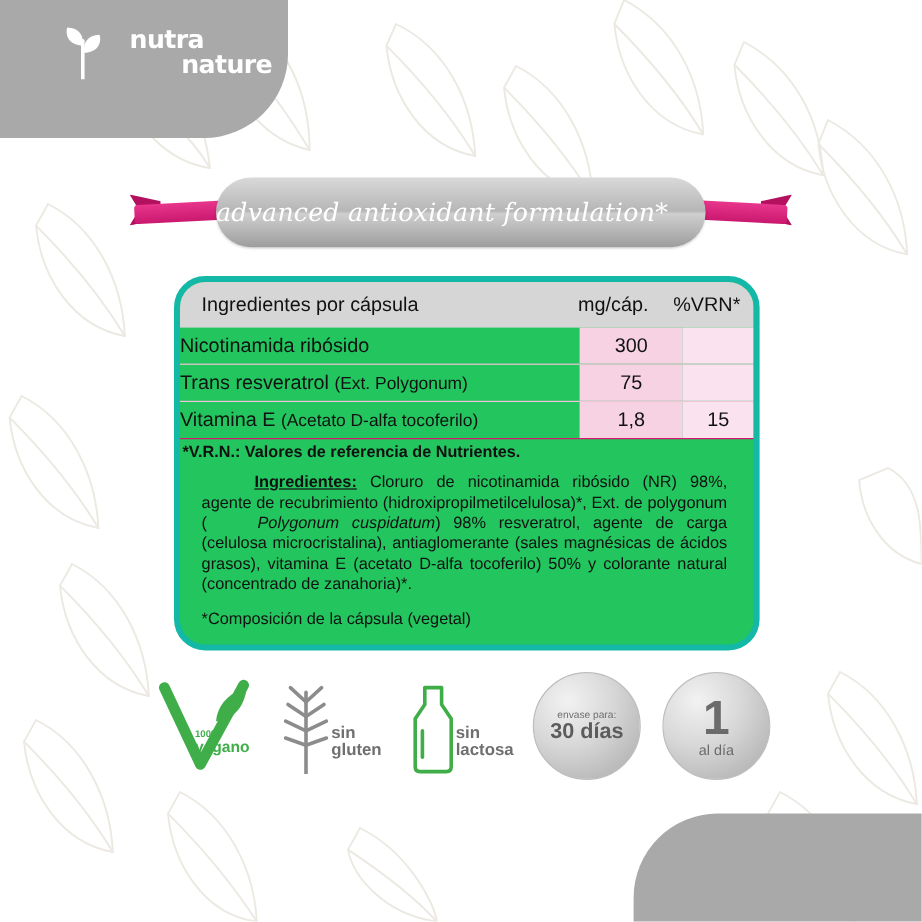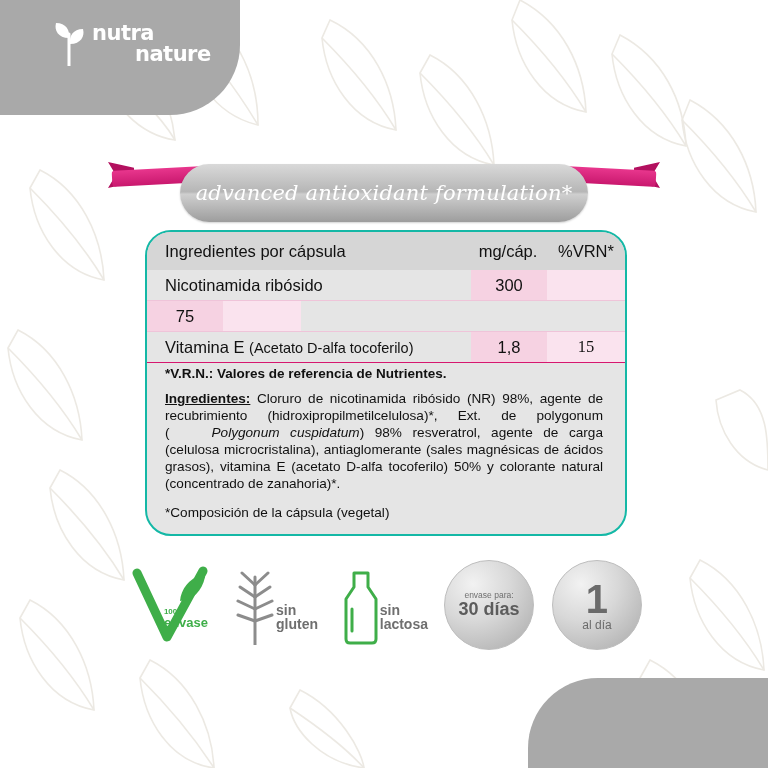--- a/index.html
+++ b/index.html
@@ -46,21 +46,21 @@
   }
 
   
   .logo {
     position: absolute;
     left: 52px;
     top: 22px;
     z-index: 3;
     display: flex;
     align-items: center;
-    gap: 6px;
+    gap: 22px;
   }
   .logo-mark {
     width: 34px;
     height: 44px;
     position: relative;
   }
   .logo-text {
     color: #ffffff;
     line-height: 1.02;
     font-family: "DejaVu Sans", sans-serif;
@@ -104,46 +104,45 @@
     height: 26px;
     background: #b3105f;
   }
   .ribbon-tail.l { left: 108px; clip-path: polygon(0 0, 100% 22%, 100% 78%, 0 100%, 30% 50%); }
   .ribbon-tail.r { right: 108px; clip-path: polygon(100% 0, 0 22%, 0 78%, 100% 100%, 70% 50%); }
 
   .banner {
     position: absolute;
     left: 180px;
     right: 180px;
-    top: 16px;
+    top: 0;
     height: 58px;
     background: linear-gradient(180deg, #d9d9d9 0%, #b6b6b6 48%, #cfcfcf 52%, #9d9d9d 100%);
     border-radius: 29px;
     display: flex;
     align-items: center;
-    justify-content: center;
     box-shadow: 0 1px 2px rgba(0,0,0,.18);
   }
   .banner-text {
     font-family: "DejaVu Serif", serif;
     font-style: italic;
     font-size: 21px;
     color: #ffffff;
     letter-spacing: .2px;
   }
 
   
   .panel {
     position: absolute;
     left: 145px;
     top: 230px;
     width: 478px;
-    border: 2px solid #14b8a6;
+    border: 5px solid #14b8a6;
     border-radius: 26px;
-    background: #e5e5e5;
+    background: #22c55e;
     overflow: hidden;
     z-index: 3;
   }
 
   .panel-head {
     display: flex;
     align-items: center;
     background: #d6d6d6;
     height: 38px;
     padding-left: 18px;
@@ -159,62 +158,60 @@
     display: flex;
     align-items: center;
     height: 30px;
     font-size: 16.5px;
     color: #111;
     border-bottom: 1px solid #efc4d9;
   }
   .row:last-child { border-bottom: none; }
   .row .c-name {
     flex: 1;
-    padding-left: 18px;
     white-space: nowrap;
   }
   .row .c-name small { font-size: 14.5px; }
   .row .c-mg {
-    width: 76px;
+    width: 86px;
     text-align: center;
     background: #f6d2e2;
     height: 100%;
     display: flex;
     align-items: center;
     justify-content: center;
   }
   .row .c-vrn {
-    width: 78px;
+    width: 59px;
     text-align: right;
     background: #ffffff;
     height: 100%;
     display: flex;
     align-items: center;
     justify-content: center;
-    font-family: Liberation Serif, serif;
   }
   .row.with-vrn .c-vrn { background: #fae3ee; }
   .row.blank-vrn .c-vrn { background: #fae3ee; }
 
   .vrn-note {
     font-size: 13.5px;
     font-weight: bold;
-    padding: 3px 0 6px 18px;
+    padding: 3px 0 6px 2px;
     color: #111;
     border-top: 1.5px solid #d6176f;
   }
 
   .ing-block {
     padding: 4px 22px 4px 18px;
     font-size: 13.6px;
     line-height: 1.25;
     color: #111;
     text-align: justify;
   }
-  .ing-block b { font-weight: bold; text-decoration: underline; }
+  .ing-block b { font-weight: bold; text-decoration: underline; margin-left: 44px; }
   .ing-block i { font-style: italic; margin-left: 42px; }
   .capsule-note {
     padding: 8px 18px 14px 18px;
     font-size: 13.6px;
     color: #111;
   }
 
   
   .badges {
     position: absolute;
@@ -356,20 +353,21 @@
     <span class="h-vrn">%VRN*</span>
   </div>
 
   <div class="rows">
     <div class="row blank-vrn">
       <span class="c-name"><span>Nicotinamida ribósido</span><small></small></span>
       <span class="c-mg">300</span>
       <span class="c-vrn"></span>
     </div>
     <div class="row blank-vrn">
+      <span class="c-name"><span>Trans resveratrol </span><small>(Ext. Polygonum)</small></span>
       <span class="c-mg">75</span>
       <span class="c-vrn"></span>
     </div>
     <div class="row with-vrn">
       <span class="c-name"><span>Vitamina E </span><small>(Acetato D-alfa tocoferilo)</small></span>
       <span class="c-mg">1,8</span>
       <span class="c-vrn">15</span>
     </div>
   </div>
 
@@ -384,21 +382,21 @@
 
 <div class="badges">
 
   <div class="badge plain">
     <svg width="86" height="80" viewBox="0 0 86 80">
       <path d="M10 8 L40 72 L76 6" stroke="#3fae49" stroke-width="9" fill="none" stroke-linecap="round" stroke-linejoin="round"></path>
       <path d="M74 10 C62 14 54 24 53 36 C66 35 75 26 78 12 Z" fill="#3fae49"></path>
     </svg>
     <span class="vegan-label">
       <span class="v1">100%</span>
-      <span class="v2">envase</span>
+      <span class="v2">vegano</span>
     </span>
   </div>
 
   <div class="badge plain">
     <svg width="42" height="80" viewBox="0 0 42 80" style="position:absolute;left:2px;top:6px;">
       <path d="M21 78 L21 30" stroke="#8c8c8c" stroke-width="3" fill="none"></path>
       <g stroke="#8c8c8c" stroke-width="3" fill="none" stroke-linecap="round">
         <path d="M21 30 L21 10"></path>
         <path d="M21 18 L8 6"></path>
           <path d="M21 18 L34 6"></path>

